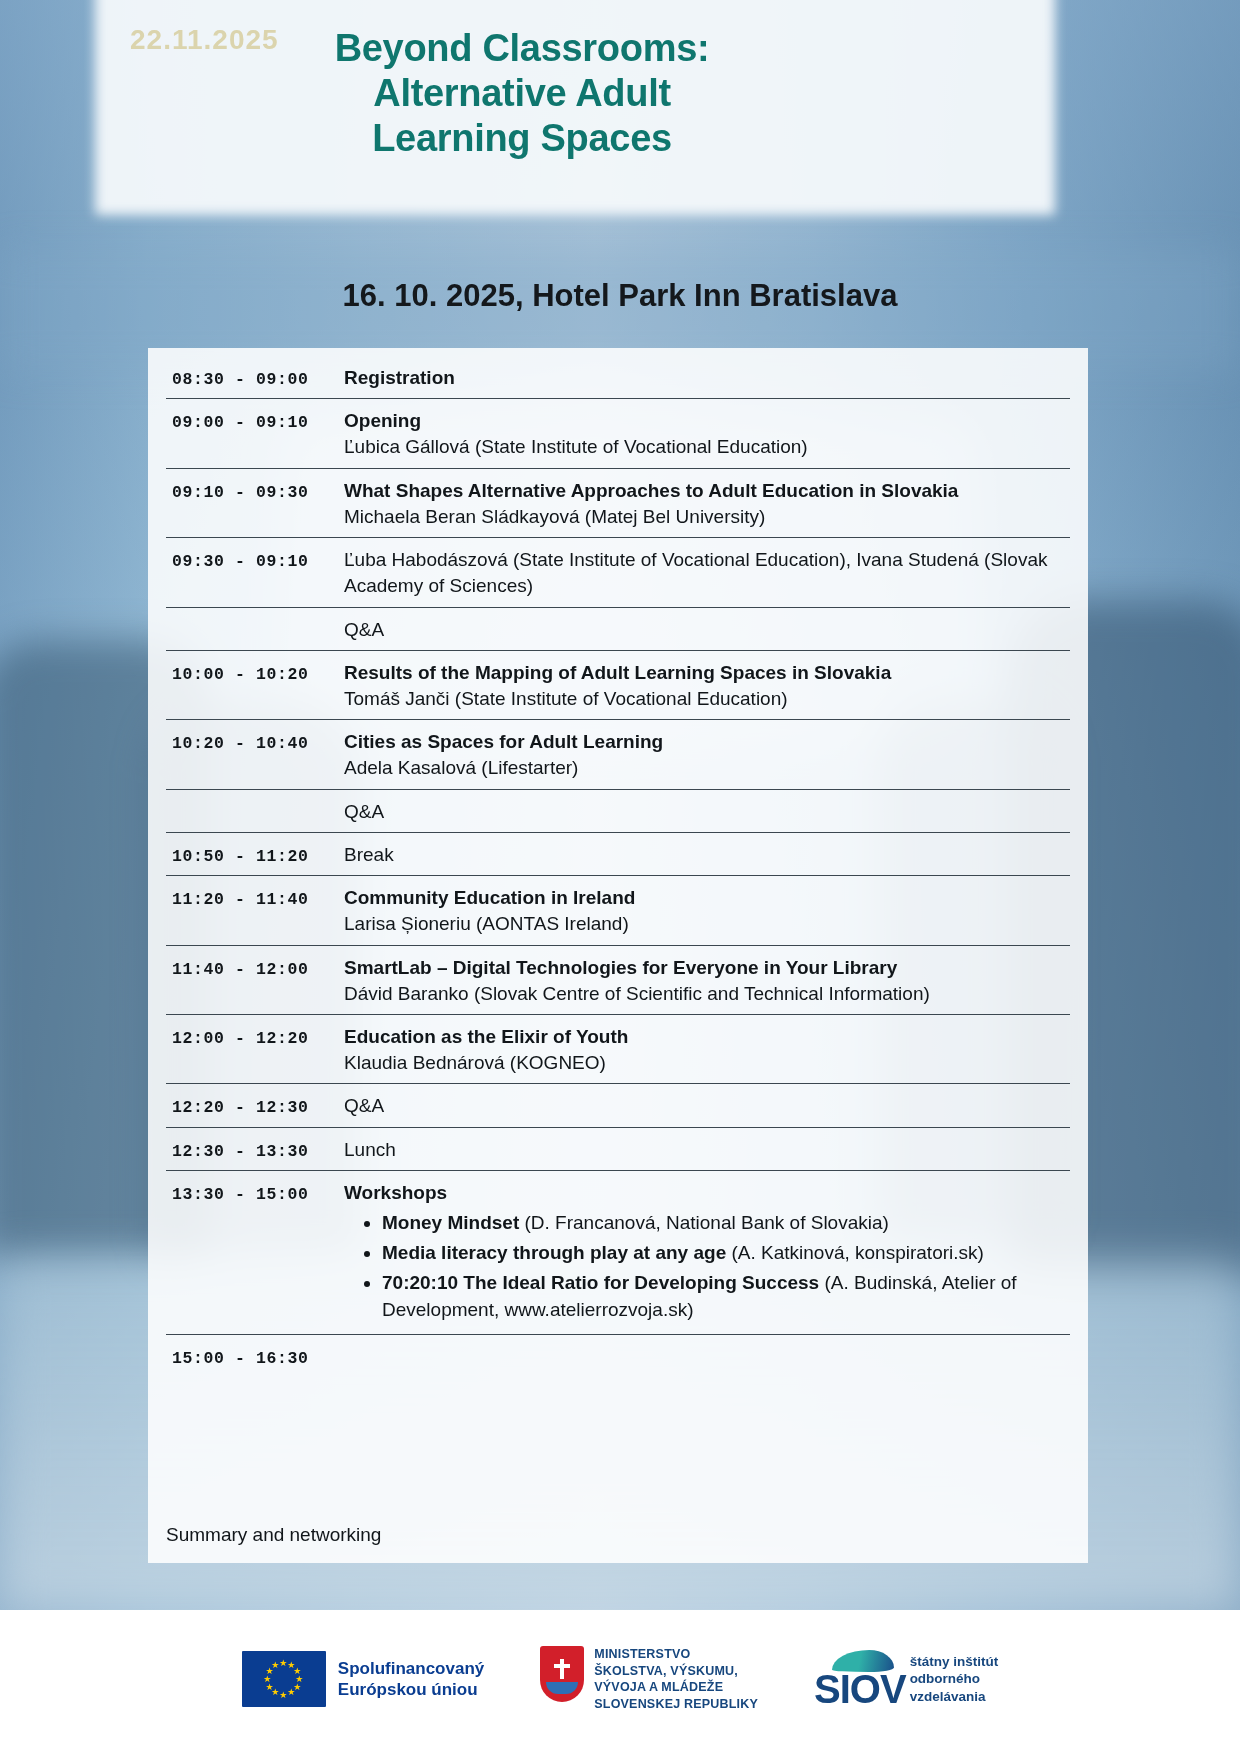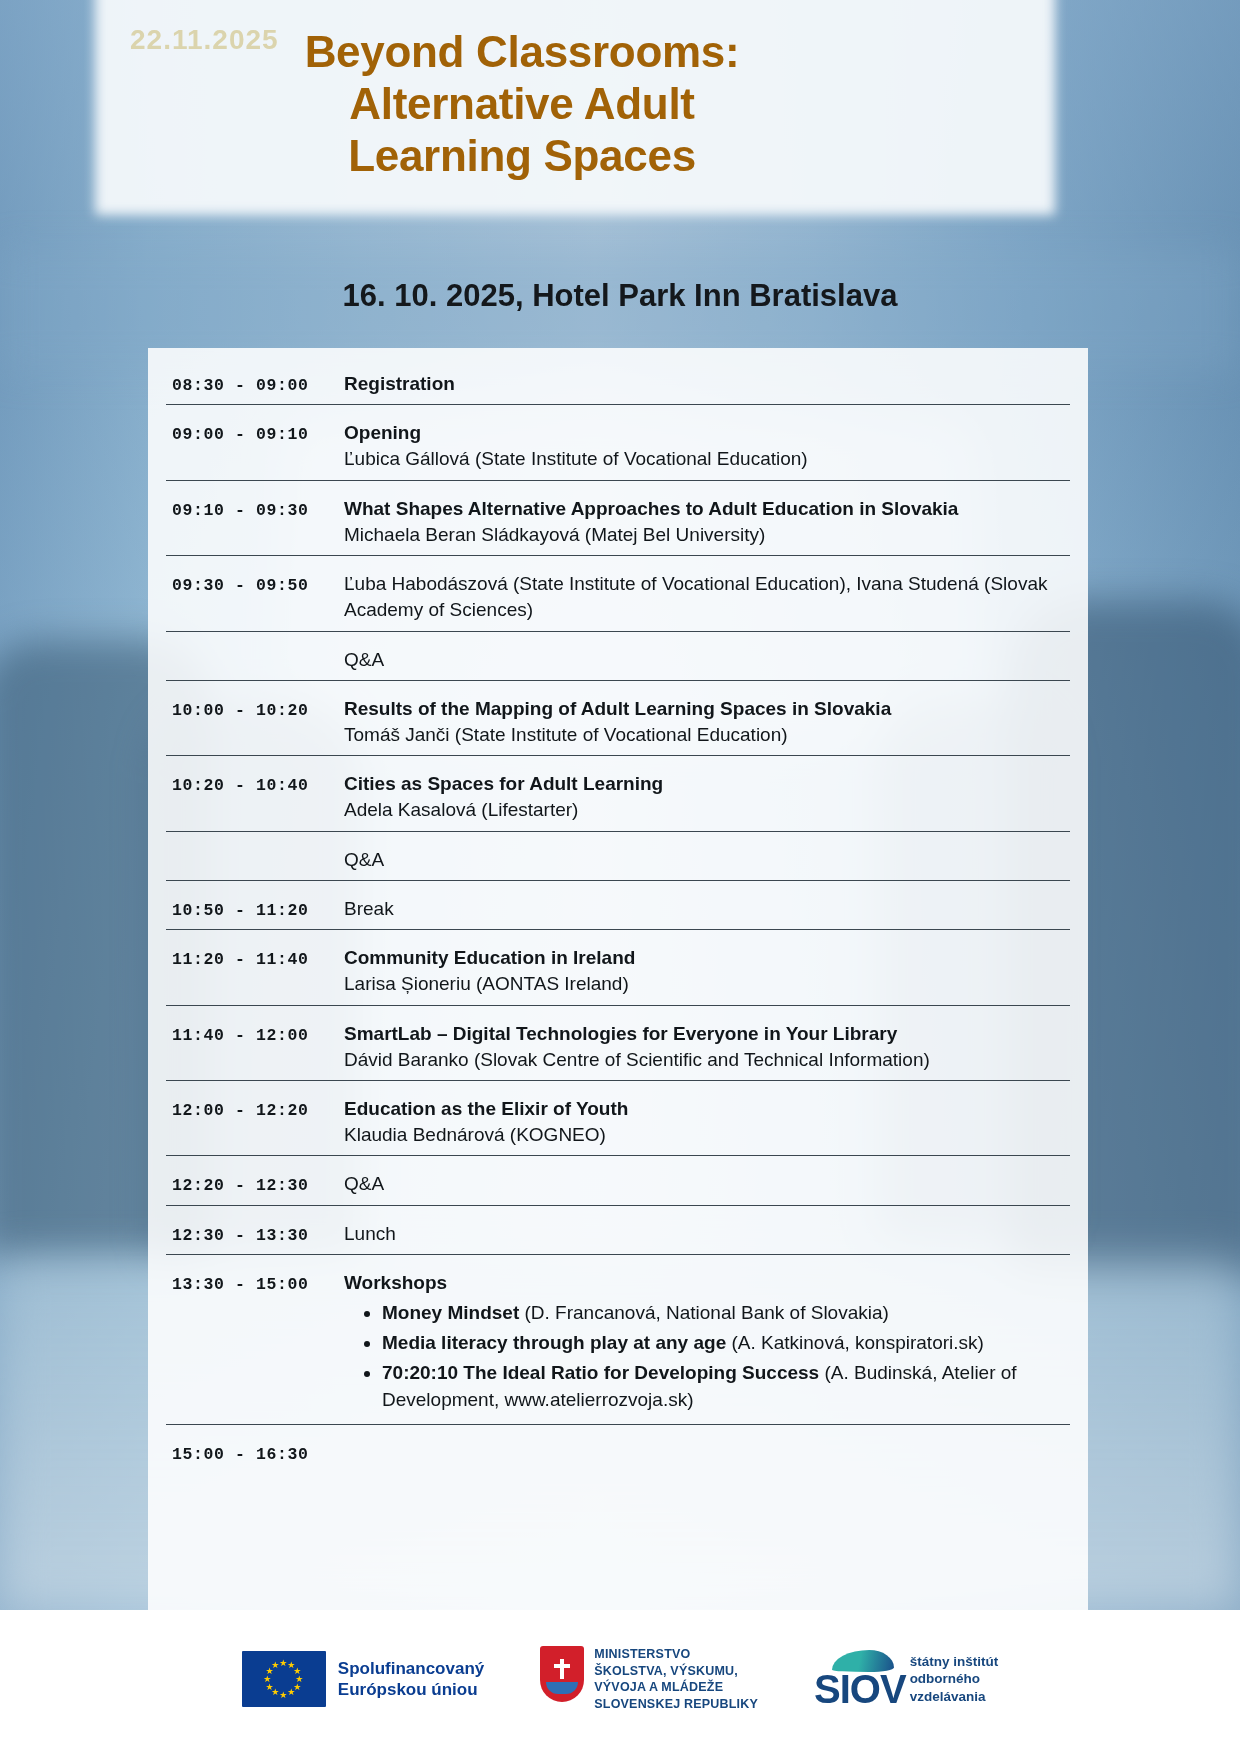--- a/index.html
+++ b/index.html
@@ -92,24 +92,24 @@
     opacity: 0.85;
   }
 
   
   .title {
     position: absolute;
     top: 26px;
     left: 0;
     width: 1044px;
     text-align: center;
-    font-size: 44px;
+    font-size: 38px;
     line-height: 1.18;
     font-weight: bold;
-    color: #a16207;
+    color: #0f766e;
     z-index: 5;
     letter-spacing: -0.3px;
   }
   .subtitle {
     position: absolute;
     top: 278px;
     left: 0;
     width: 1240px;
     text-align: center;
     font-size: 31px;
@@ -127,21 +127,21 @@
     background: rgba(255,255,255,0.87);
     z-index: 4;
     padding: 8px 0 6px 0;
     box-sizing: border-box;
   }
   .row {
     display: flex;
     align-items: flex-start;
     border-bottom: 1px solid #3b4750;
     padding: 7px 0 7px 0;
-    margin: 8px 18px;
+    margin: 2px 18px;
   }
   .row:last-child { border-bottom: none; flex-direction: column; }
   .time {
     width: 178px;
     flex: 0 0 178px;
     font-family: "Liberation Mono", monospace;
     font-size: 16.5px;
     font-weight: bold;
     color: #11161a;
     letter-spacing: 0.6px;
@@ -319,21 +319,21 @@
         </div>
       </div>
       <div class="row">
         <div class="time">09:10 - 09:30</div>
         <div class="content">
           <div class="c-title">What Shapes Alternative Approaches to Adult Education in Slovakia</div>
           <div class="c-sub">Michaela Beran Sládkayová (Matej Bel University)</div>
         </div>
       </div>
       <div class="row">
-        <div class="time">09:30 - 09:50</div>
+        <div class="time">09:30 - 09:10</div>
         <div class="content">
           <div class="c-sub">Ľuba Habodászová (State Institute of Vocational Education), Ivana Studená (Slovak Academy of Sciences)</div>
         </div>
       </div>
       <div class="row">
         <div class="time"></div>
         <div class="content">
           <div class="c-sub">Q&amp;A</div>
         </div>
       </div>

